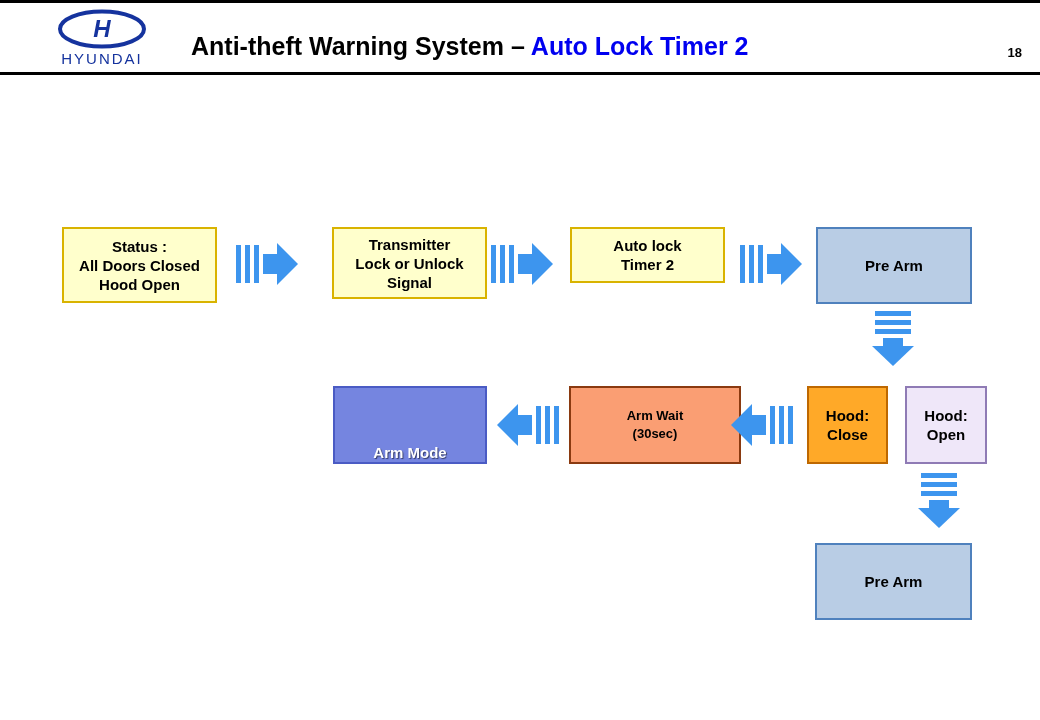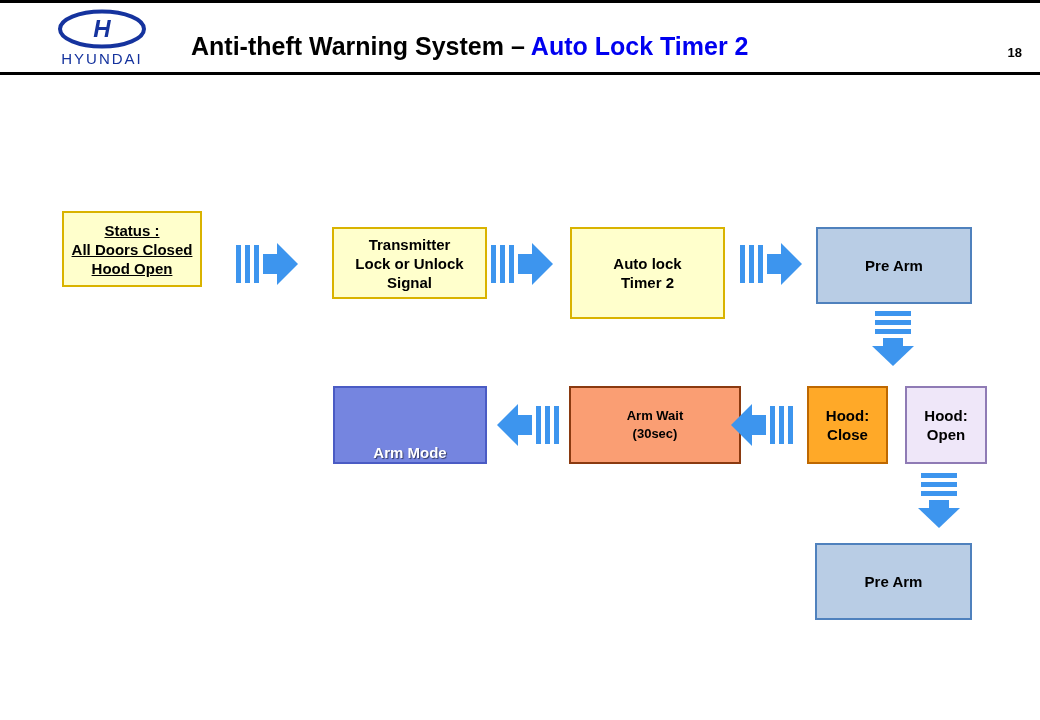--- a/index.html
+++ b/index.html
@@ -65,21 +65,21 @@
     </svg>
     <div class="brand-text">HYUNDAI</div>
   </div>
 
   <h1 class="title"><span>Anti-theft Warning System – </span><span class="blue-part">Auto Lock Timer 2</span></h1>
 
   <div class="page-number">18</div>
 
   <div class="rule"></div>
 
-  <div class="node cream" style="left:62px;top:208px;width:140px;height:76px;text-decoration:underline;">
+  <div class="node cream" style="left:62px;top:224px;width:155px;height:76px;">
     <div>Status :</div>
     <div>All Doors Closed</div>
     <div>Hood Open</div>
   </div>
 
   <div class="arrow-right" style="left:236px;top:240px;">
     <i class="vstripe"></i>
       <i class="vstripe"></i>
       <i class="vstripe"></i>
     <i class="hbody"></i>
@@ -93,21 +93,21 @@
   </div>
 
   <div class="arrow-right" style="left:491px;top:240px;">
     <i class="vstripe"></i>
       <i class="vstripe"></i>
       <i class="vstripe"></i>
     <i class="hbody"></i>
       <i class="rhead"></i>
   </div>
 
-  <div class="node cream" style="left:570px;top:224px;width:155px;height:92px;">
+  <div class="node cream" style="left:570px;top:224px;width:155px;height:56px;">
     <div>Auto lock</div>
     <div>Timer 2</div>
   </div>
 
   <div class="arrow-right" style="left:740px;top:240px;">
     <i class="vstripe"></i>
       <i class="vstripe"></i>
       <i class="vstripe"></i>
     <i class="hbody"></i>
       <i class="rhead"></i>

